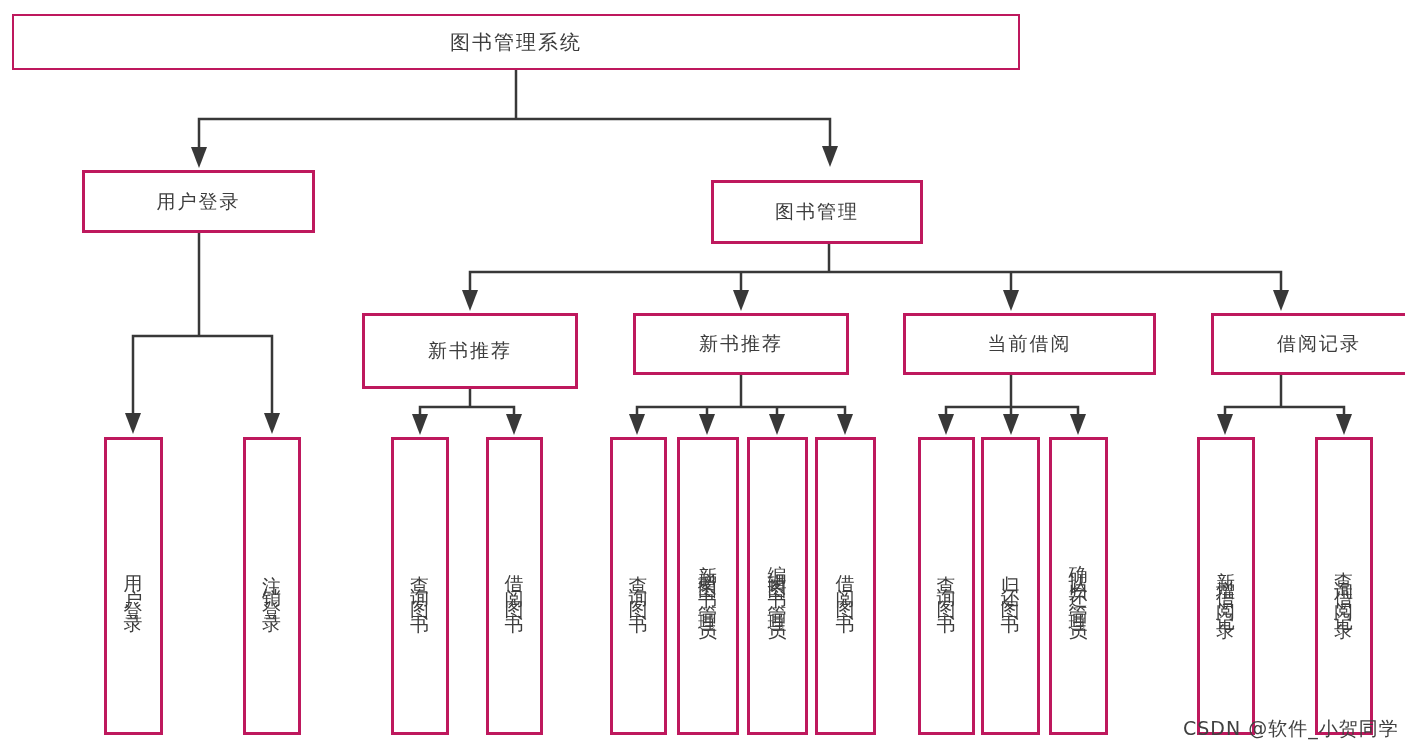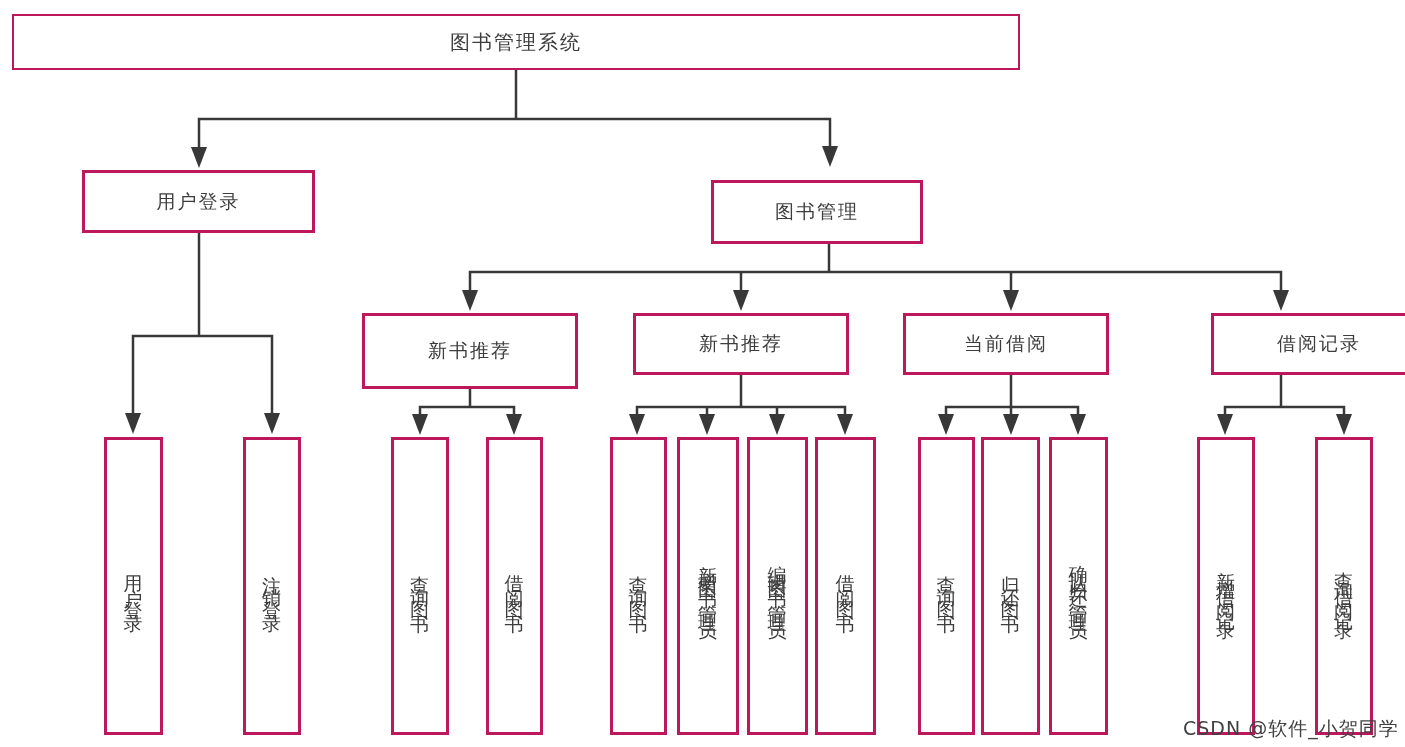--- a/index.html
+++ b/index.html
@@ -108,21 +108,21 @@
   <div class="box hbox" style="left:711px;top:180px;width:212px;height:64px;">
     <span>图书管理</span>
   </div>
 
   <div class="box hbox" style="left:362px;top:313px;width:216px;height:76px;">
     <span>新书推荐</span>
   </div>
   <div class="box hbox" style="left:633px;top:313px;width:216px;height:62px;">
     <span>新书推荐</span>
   </div>
-  <div class="box hbox" style="left:903px;top:313px;width:206px;height:62px;">
+  <div class="box hbox" style="left:903px;top:313px;width:253px;height:62px;">
     <span>当前借阅</span>
   </div>
   <div class="box hbox" style="left:1211px;top:313px;width:216px;height:62px;">
     <span>借阅记录</span>
   </div>
 
   <div class="box vbox" style="left:104px;top:437px;width:59px;height:298px;">
     <span class="vtext">用户登录</span>
   </div>
   <div class="box vbox" style="left:243px;top:437px;width:58px;height:298px;">

